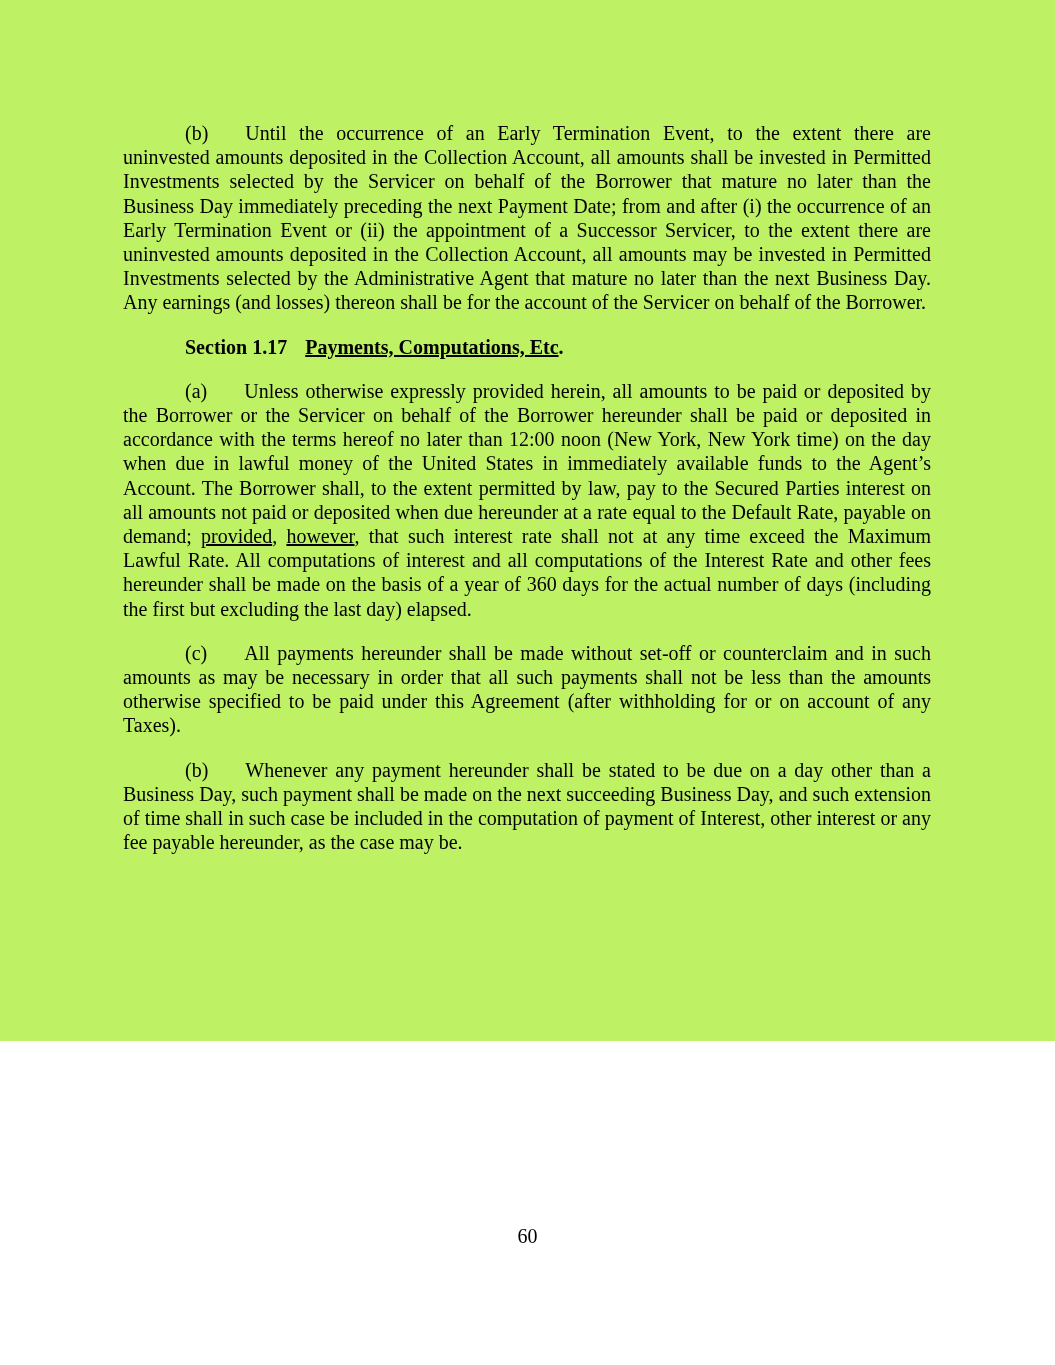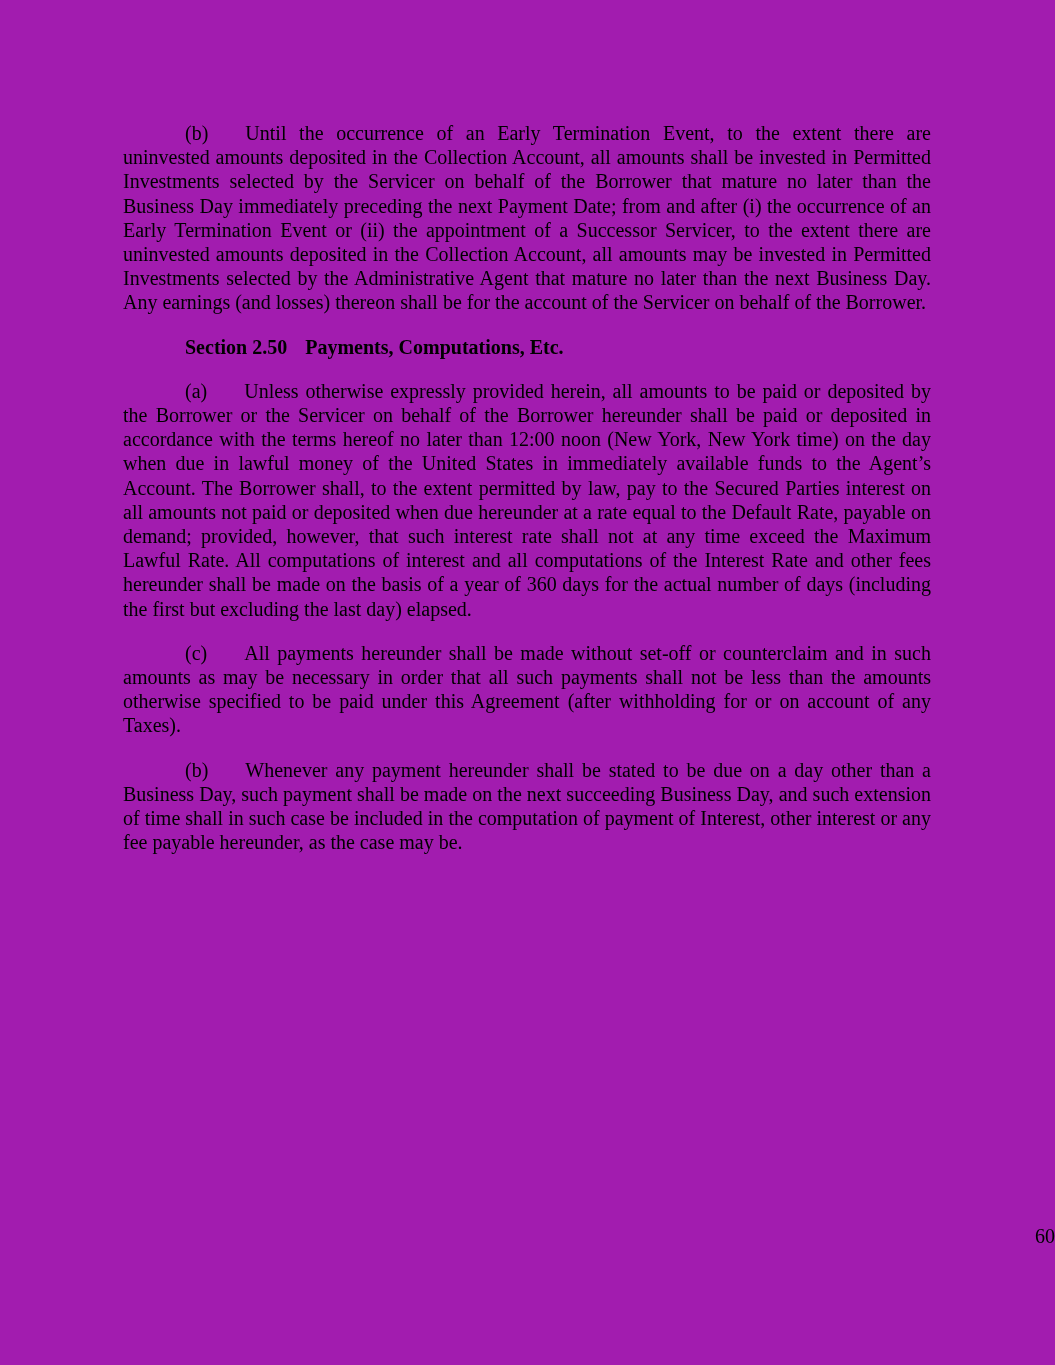--- a/index.html
+++ b/index.html
@@ -12,22 +12,22 @@
     background: #ffffff;
     color: #000000;
     font-family: "Liberation Serif", "DejaVu Serif", serif;
     position: relative;
     overflow: hidden;
   }
   .page {
     position: absolute;
     left: 0; top: 0;
     width: 1055px;
-    height: 1365px;
-    background: #a21caf;
+    height: 1041px;
+    background: #bef264;
   }
   .content {
     position: absolute;
     left: 123px;
     top: 121px;
     width: 808px;
   }
   .para {
     font-size: 20px;
     line-height: 24.2px;
@@ -44,40 +44,41 @@
   }
   .tab {
     display: inline-block;
     width: 37px;
   }
   .htab {
     display: inline-block;
     width: 18px;
   }
   .u {
+    text-decoration: underline;
   }
   .pagenum {
     position: absolute;
     left: 0;
     top: 1224px;
     width: 1055px;
-    text-align: right;
+    text-align: center;
     font-size: 20px;
     line-height: 24px;
   }
 </style>
 </head>
 <body>
 
 <div class="page">
   <div class="content">
 
     <p class="para"><span>(b)</span><span class="tab"></span><span>Until the occurrence of an Early Termination Event, to the extent there are uninvested amounts deposited in the Collection Account, all amounts shall be invested in Permitted Investments selected by the Servicer on behalf of the Borrower that mature no later than the Business Day immediately preceding the next Payment Date; from and after (i) the occurrence of an Early Termination Event or (ii) the appointment of a Successor Servicer, to the extent there are uninvested amounts deposited in the Collection Account, all amounts may be invested in Permitted Investments selected by the Administrative Agent that mature no later than the next Business Day.  Any earnings (and losses) thereon shall be for the account of the Servicer on behalf of the Borrower.</span></p>
 
-    <p class="heading"><span>Section 2.50</span><span class="htab"></span><span class="u">Payments, Computations, Etc</span><span>.</span></p>
+    <p class="heading"><span>Section 1.17</span><span class="htab"></span><span class="u">Payments, Computations, Etc</span><span>.</span></p>
 
     <p class="para"><span>(a)</span><span class="tab"></span><span>Unless otherwise expressly provided herein, all amounts to be paid or deposited by the Borrower or the Servicer on behalf of the Borrower hereunder shall be paid or deposited in accordance with the terms hereof no later than 12:00 noon (New York, New York time) on the day when due in lawful money of the United States in immediately available funds to the Agent’s Account.  The Borrower shall, to the extent permitted by law, pay to the Secured Parties interest on all amounts not paid or deposited when due hereunder at a rate equal to the Default Rate, payable on demand; </span><span class="u">provided</span><span>, </span><span class="u">however</span><span>, that such interest rate shall not at any time exceed the Maximum Lawful Rate.  All computations of interest and all computations of the Interest Rate and other fees hereunder shall be made on the basis of a year of 360 days for the actual number of days (including the first but excluding the last day) elapsed.</span></p>
 
     <p class="para"><span>(c)</span><span class="tab"></span><span>All payments hereunder shall be made without set-off or counterclaim and in such amounts as may be necessary in order that all such payments shall not be less than the amounts otherwise specified to be paid under this Agreement (after withholding for or on account of any Taxes).</span></p>
 
     <p class="para"><span>(b)</span><span class="tab"></span><span>Whenever any payment hereunder shall be stated to be due on a day other than a Business Day, such payment shall be made on the next succeeding Business Day, and such extension of time shall in such case be included in the computation of payment of Interest, other interest or any fee payable hereunder, as the case may be.</span></p>
 
   </div>
 
   <div class="pagenum">60</div>

